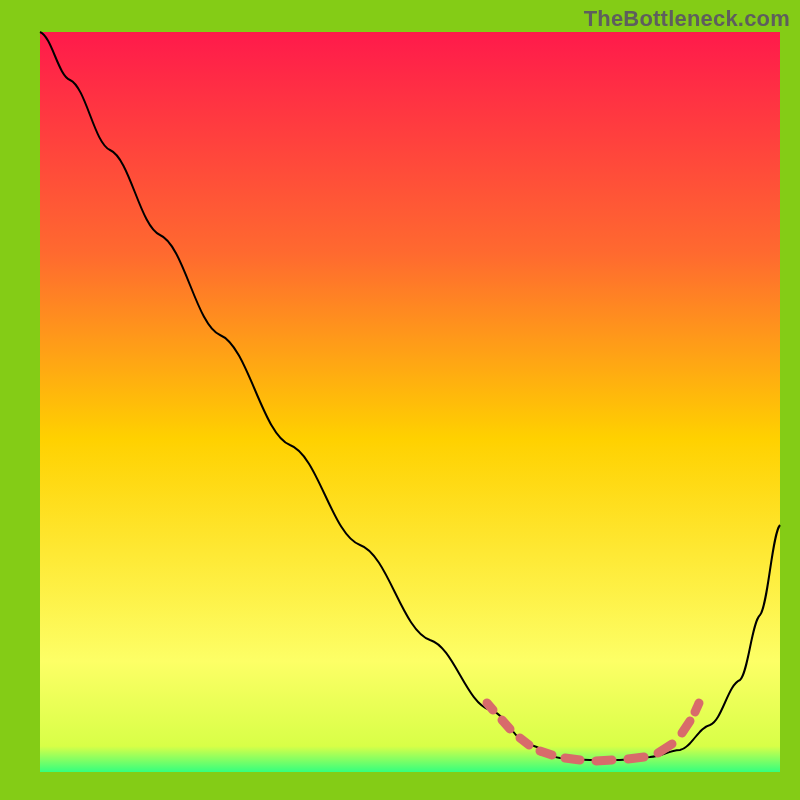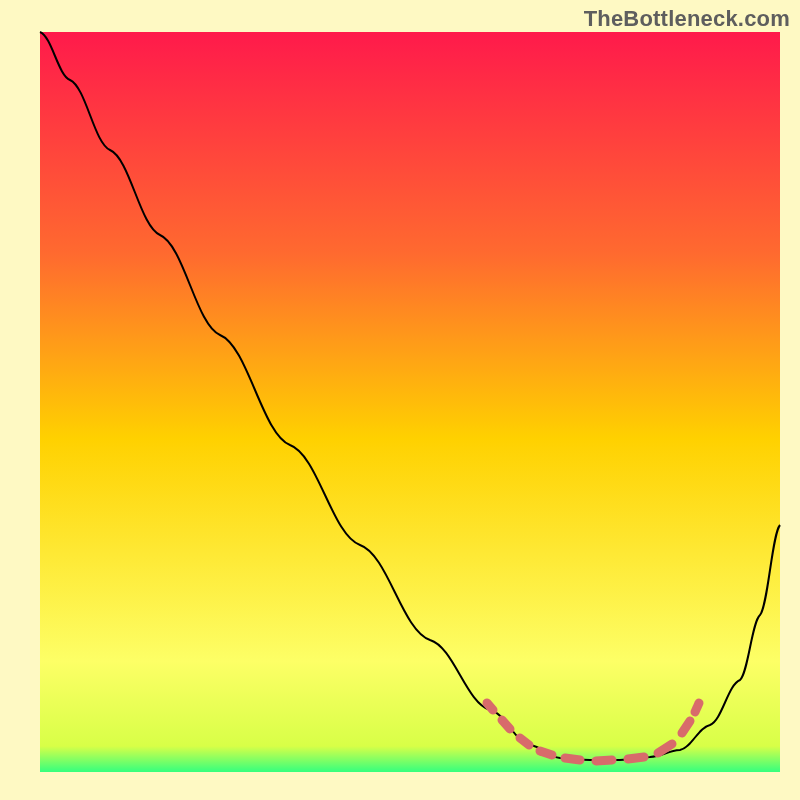--- a/index.html
+++ b/index.html
@@ -7,21 +7,21 @@
     padding: 0;
     width: 800px;
     height: 800px;
     background: #000;
     overflow: hidden;
   }
   .frame {
     position: relative;
     width: 800px;
     height: 800px;
-    background: #fef9c3;
+    background: #84cc16;
   }
   .watermark {
     position: absolute;
     top: 6px;
     right: 10px;
     font-family: Arial, Helvetica, sans-serif;
     font-size: 22px;
     font-weight: bold;
     color: #5e5e5e;
     letter-spacing: 0.2px;

